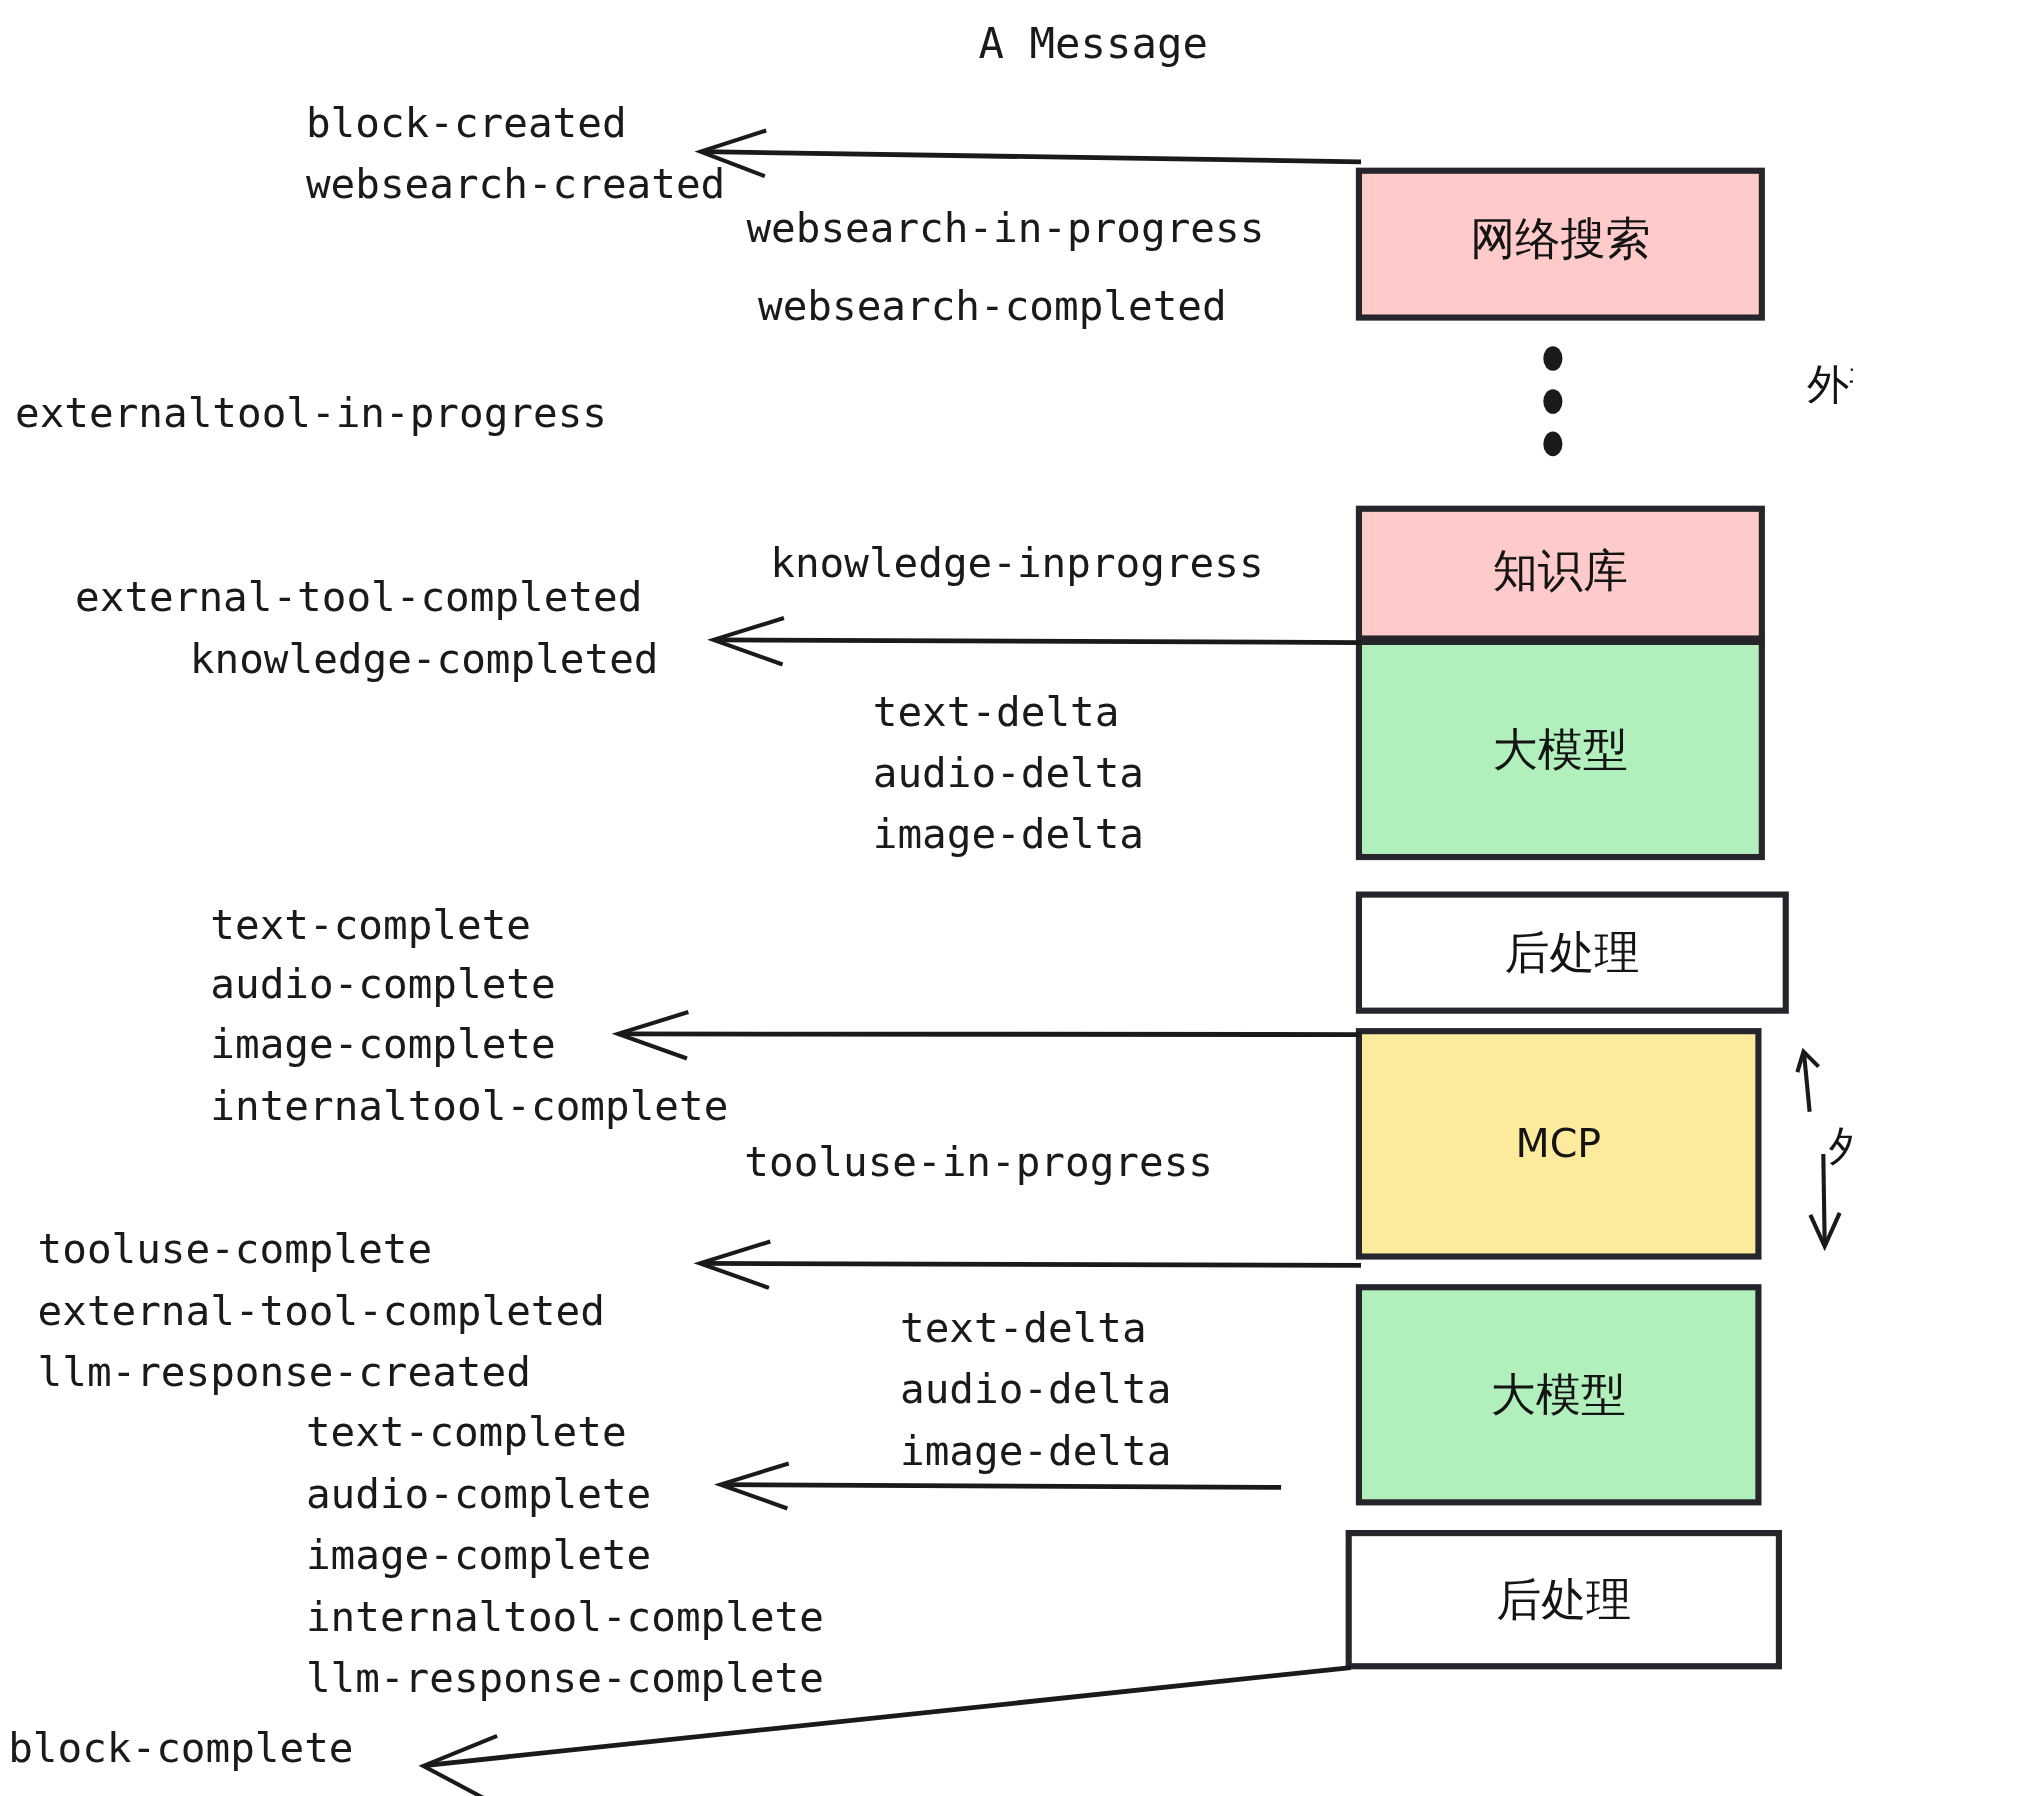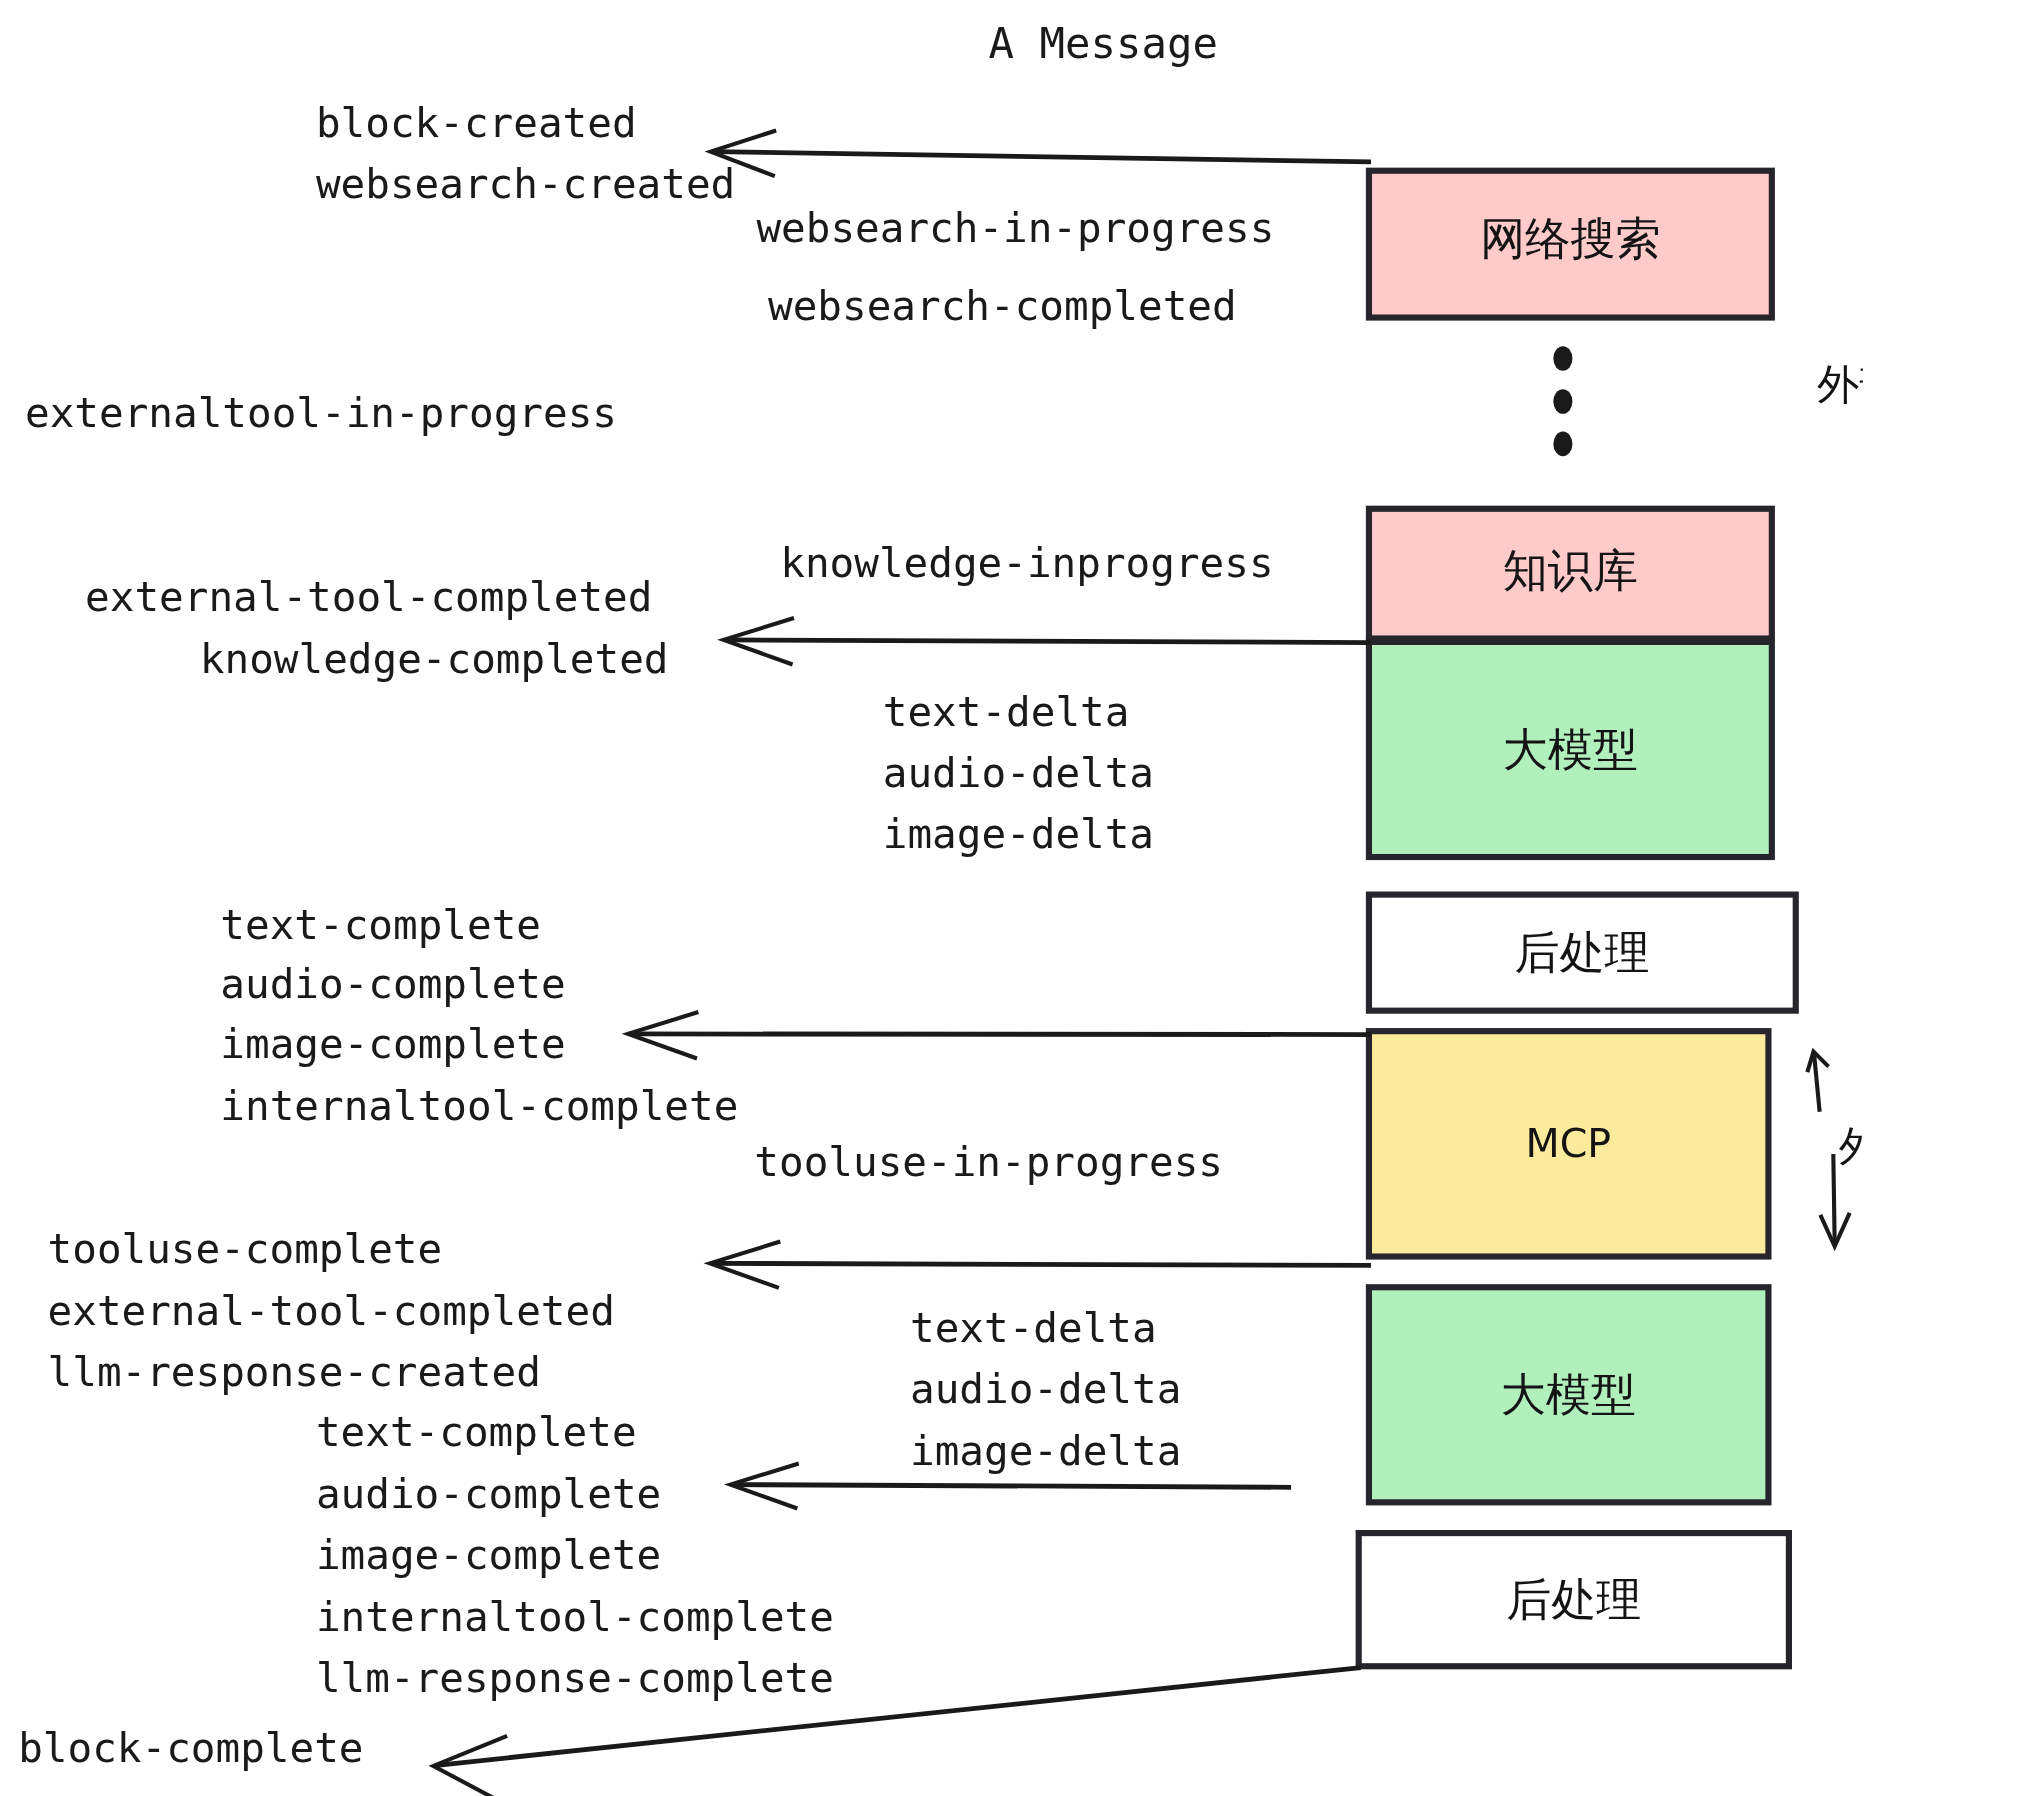--- a/index.html
+++ b/index.html
@@ -1,17 +1,17 @@
 <!DOCTYPE html>
 <html style="font-size:11px"><head>
 <meta charset="utf-8">
 <style>
   html,body{margin:0;padding:0;background:#fff;}
   body{width:2035px;height:1796px;font-family:"DejaVu Sans",sans-serif;}
-  #stage{position:relative;width:1853px;height:1796px;overflow:hidden;background:#ffffff;margin-left:10px;}
+  #stage{position:relative;width:1853px;height:1796px;overflow:hidden;background:#ffffff;}
   svg#diagram{position:absolute;left:0;top:0;width:2035px;height:1796px;}
   .evt{font-family:"DejaVu Sans Mono","Liberation Mono",monospace;font-size:60px;fill:#1a1a1a;}
   .title{font-family:"DejaVu Sans Mono","Liberation Mono",monospace;font-size:62px;fill:#1a1a1a;}
   .boxlabel{font-family:"DejaVu Sans","Liberation Sans",sans-serif;font-size:66px;fill:#141414;}
   .boxlabel-en{font-family:"DejaVu Sans","Liberation Sans",sans-serif;font-size:58px;fill:#141414;}
   .sidelabel{font-family:"DejaVu Sans","Liberation Sans",sans-serif;font-size:62px;fill:#141414;}
   .bx{stroke:#25252b;stroke-width:9;}
   .ln{stroke:#1a1a1a;stroke-width:7;fill:none;stroke-linecap:butt;}
   .ln-thin{stroke:#1a1a1a;stroke-width:6;fill:none;}
   .dot{fill:#1a1a1a;}

